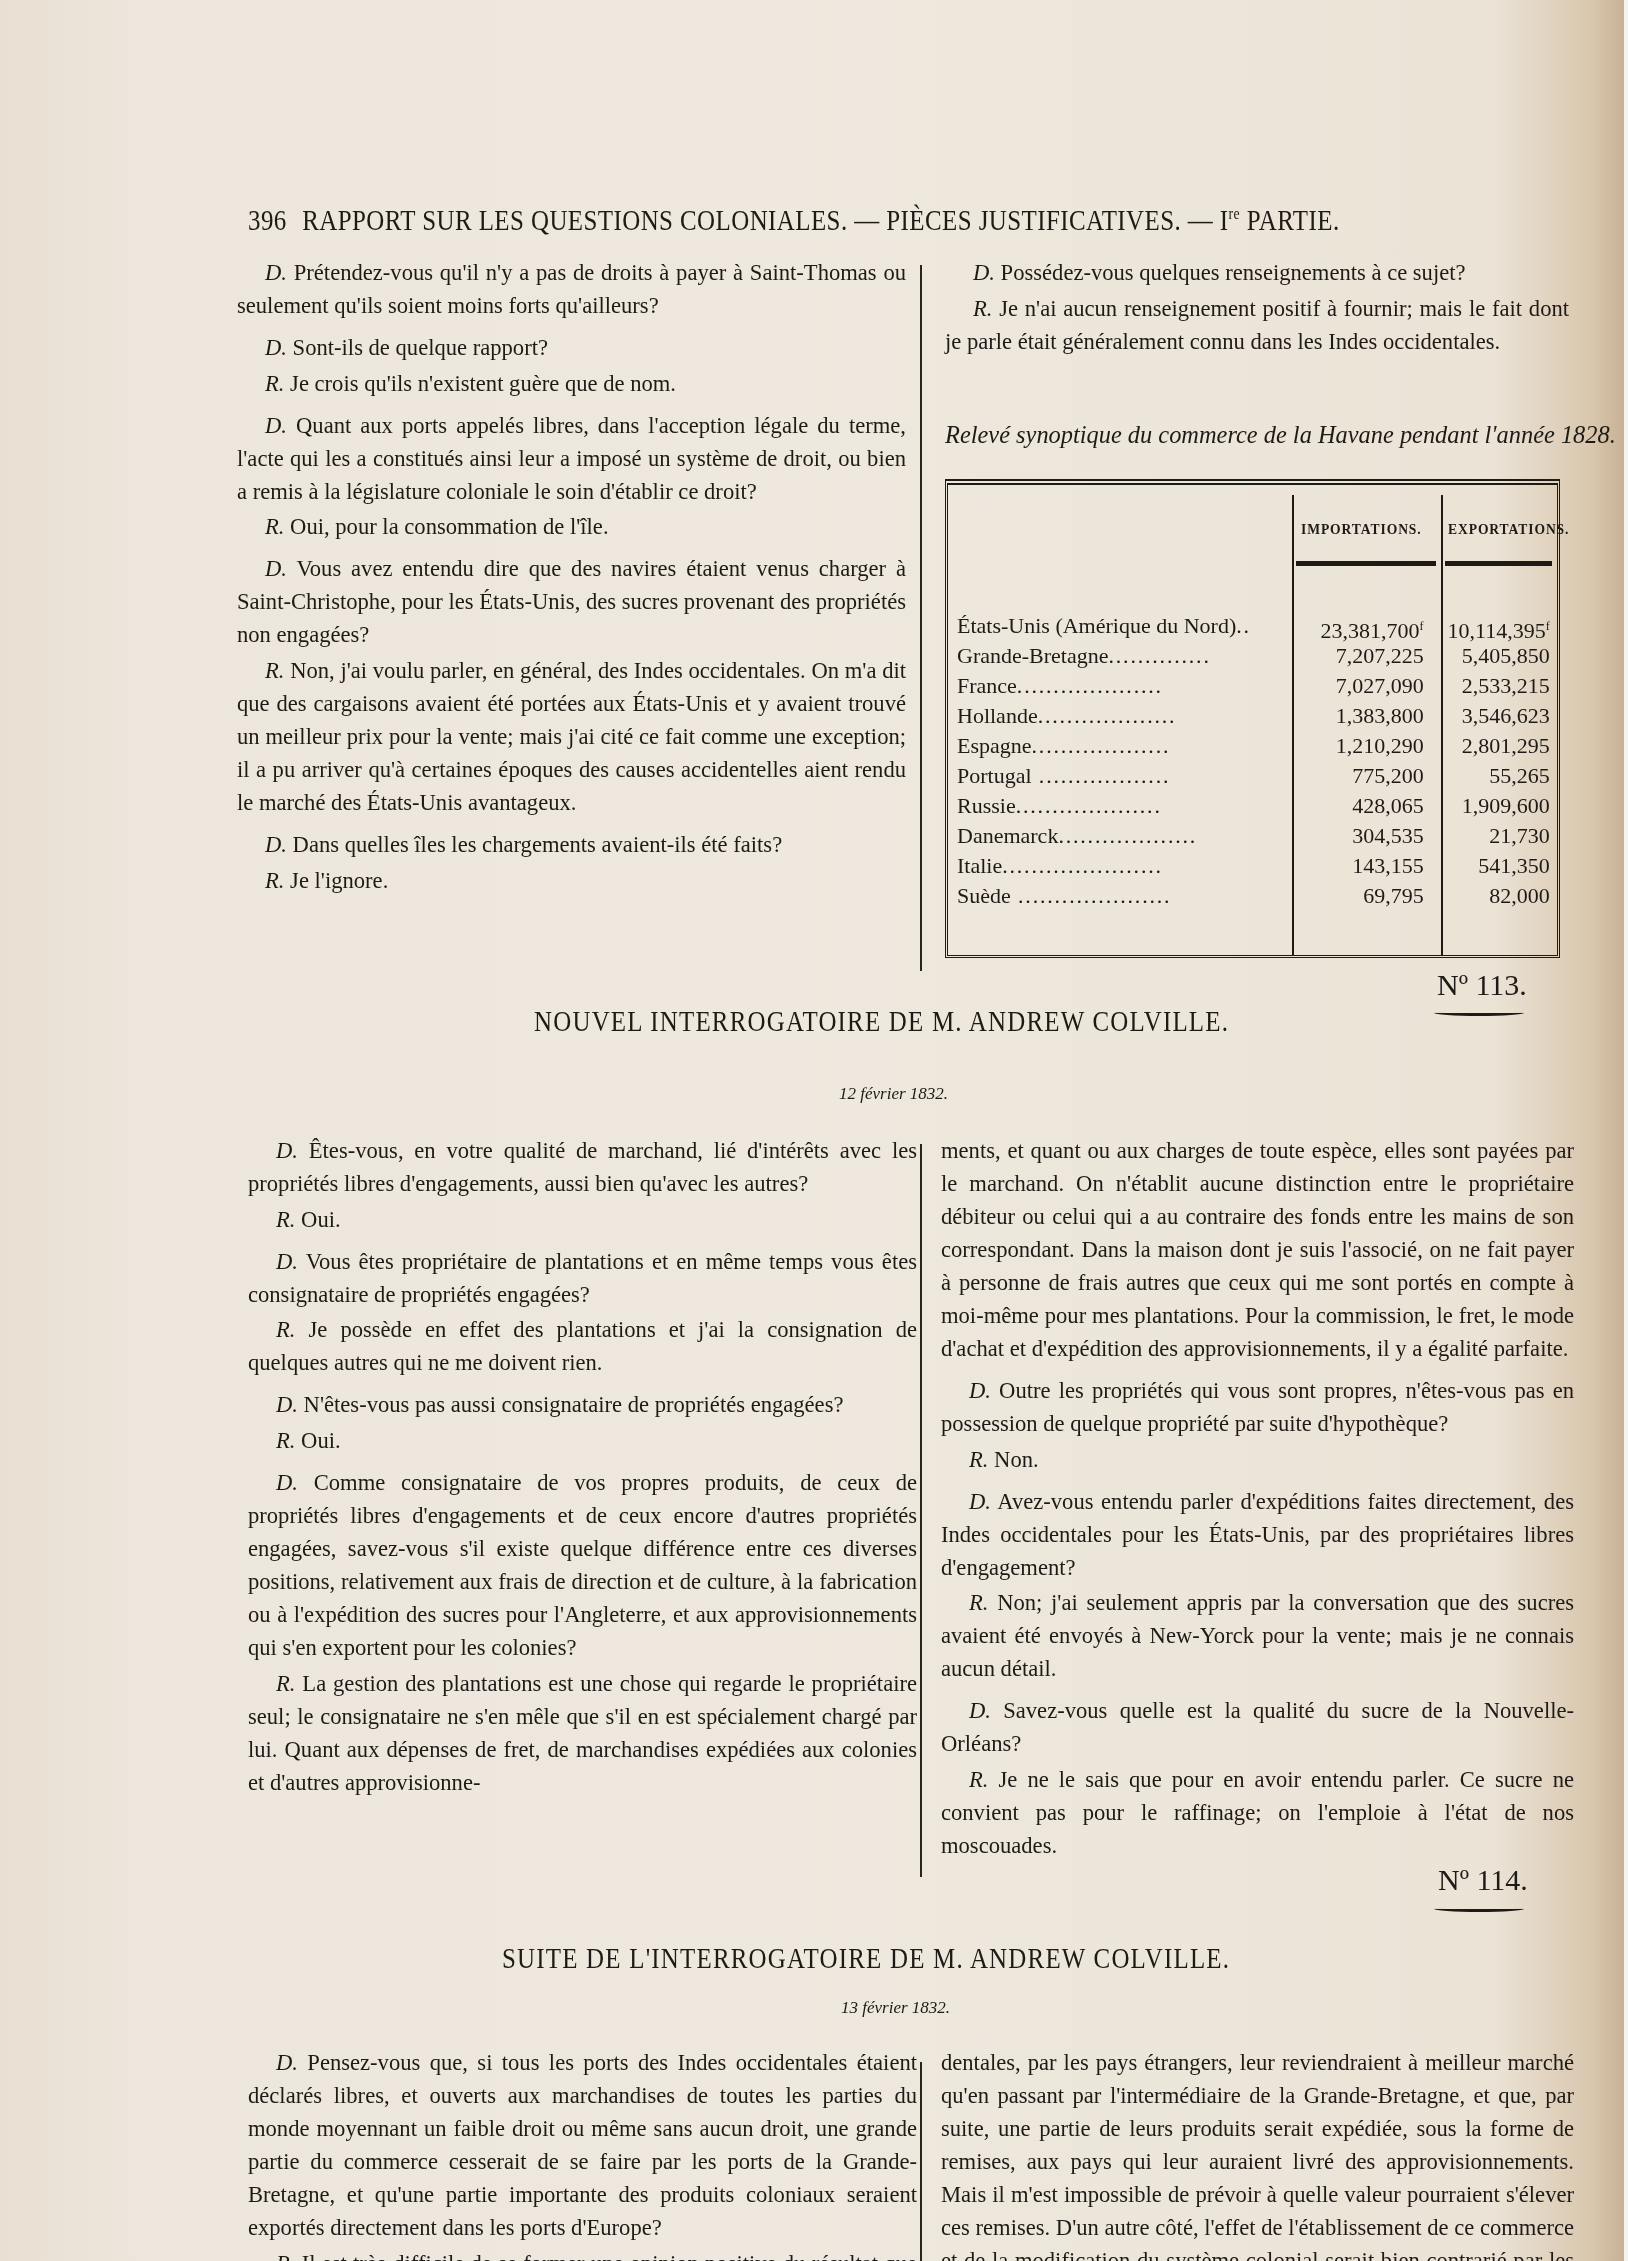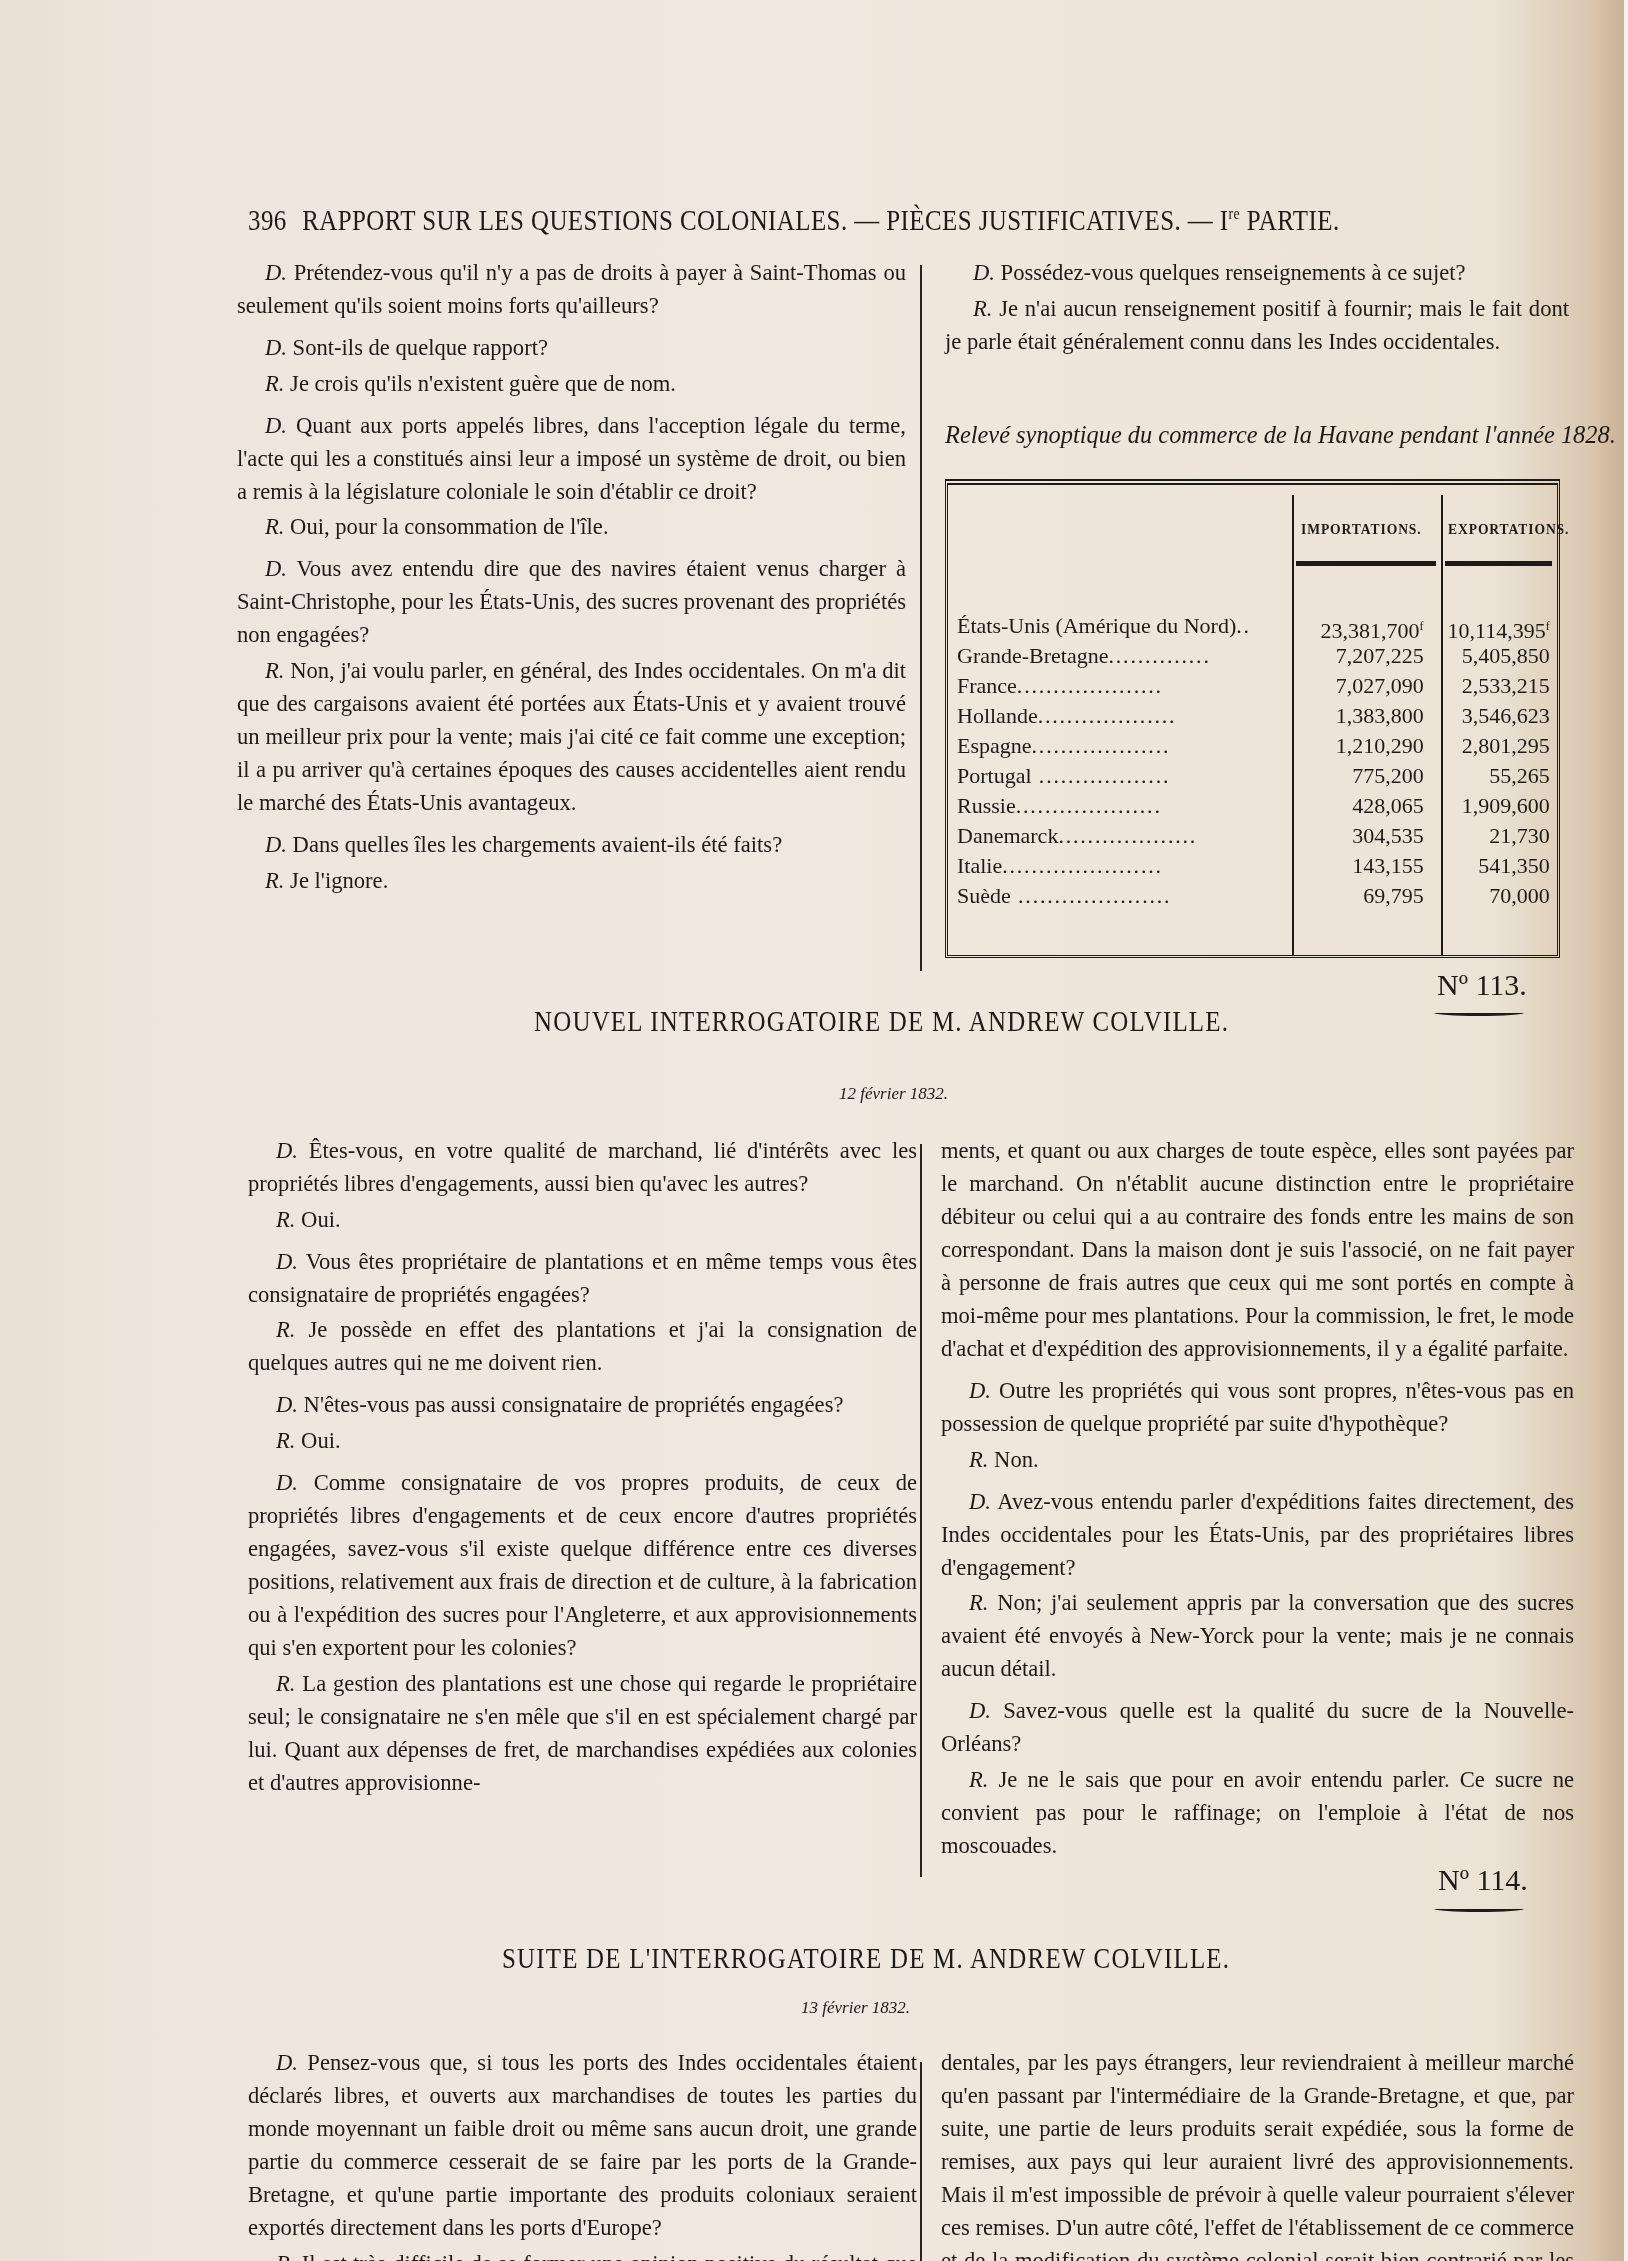--- a/index.html
+++ b/index.html
@@ -141,21 +141,21 @@
         <div class="exp"><span>21,730</span></div>
       </div>
       <div class="row">
         <div class="country"><span>Italie</span><span class="dots">......................</span></div>
         <div class="imp"><span>143,155</span></div>
         <div class="exp"><span>541,350</span></div>
       </div>
       <div class="row">
         <div class="country"><span>Suède</span><span class="dots"> .....................</span></div>
         <div class="imp"><span>69,795</span></div>
-        <div class="exp"><span>70,000</span></div>
+        <div class="exp"><span>82,000</span></div>
       </div>
     </div>
 </div>
 
 <div class="docnum" style="left:1437px; top:968px;">Nº 113.</div>
 <div class="docnum-orn" style="left:1434px; top:1009px; width:90px;"></div>
 <div class="section-title" style="left:534px; top:1005px;">NOUVEL INTERROGATOIRE DE M. ANDREW COLVILLE.</div>
 <div class="date" style="left:839px; top:1084px;">12 février 1832.</div>
 
 <div class="col qa" style="left:248px; top:1134px;">
@@ -175,21 +175,21 @@
     <p><span class="lbl">R.</span><span> Non.</span></p>
     <p class="gap"><span class="lbl">D.</span><span> Avez-vous entendu parler d'expéditions faites directement, des Indes occidentales pour les États-Unis, par des propriétaires libres d'engagement?</span></p>
     <p><span class="lbl">R.</span><span> Non; j'ai seulement appris par la conversation que des sucres avaient été envoyés à New-Yorck pour la vente; mais je ne connais aucun détail.</span></p>
     <p class="gap"><span class="lbl">D.</span><span> Savez-vous quelle est la qualité du sucre de la Nouvelle-Orléans?</span></p>
     <p><span class="lbl">R.</span><span> Je ne le sais que pour en avoir entendu parler. Ce sucre ne convient pas pour le raffinage; on l'emploie à l'état de nos moscouades.</span></p>
   </div>
 
 <div class="docnum" style="left:1438px; top:1863px;">Nº 114.</div>
 <div class="docnum-orn" style="left:1434px; top:1905px; width:90px;"></div>
 <div class="section-title" style="left:502px; top:1942px;">SUITE DE L'INTERROGATOIRE DE M. ANDREW COLVILLE.</div>
-<div class="date" style="left:801px; top:1998px;">13 février 1832.</div>
+<div class="date" style="left:841px; top:1998px;">13 février 1832.</div>
 
 <div class="col qa" style="left:248px; top:2046px;">
     <p><span class="lbl">D.</span><span> Pensez-vous que, si tous les ports des Indes occidentales étaient déclarés libres, et ouverts aux marchandises de toutes les parties du monde moyennant un faible droit ou même sans aucun droit, une grande partie du commerce cesserait de se faire par les ports de la Grande-Bretagne, et qu'une partie importante des produits coloniaux seraient exportés directement dans les ports d'Europe?</span></p>
     <p><span class="lbl">R.</span><span> Il est très-difficile de se former une opinion positive du résultat que produirait un changement aussi important dans le système commercial des colonies. Je crois pourtant que tous les articles qui peuvent être fournis aux colonies des Indes occi-</span></p>
   </div>
 <div class="rule-v" style="left:920px; top:2062px; height:353px;"></div>
 <div class="col qa" style="left:941px; top:2046px; width:633px;">
     <p class="noindent"><span>dentales, par les pays étrangers, leur reviendraient à meilleur marché qu'en passant par l'intermédiaire de la Grande-Bretagne, et que, par suite, une partie de leurs produits serait expédiée, sous la forme de remises, aux pays qui leur auraient livré des approvisionnements. Mais il m'est impossible de prévoir à quelle valeur pourraient s'élever ces remises. D'un autre côté, l'effet de l'établissement de ce commerce et de la modification du système colonial serait bien contrarié par les habitudes des planteurs, par leurs relations d'affaires, et par les obligations qu'ils ont, pour la plupart, contractées avec les marchands.</span></p>
   </div>
 

